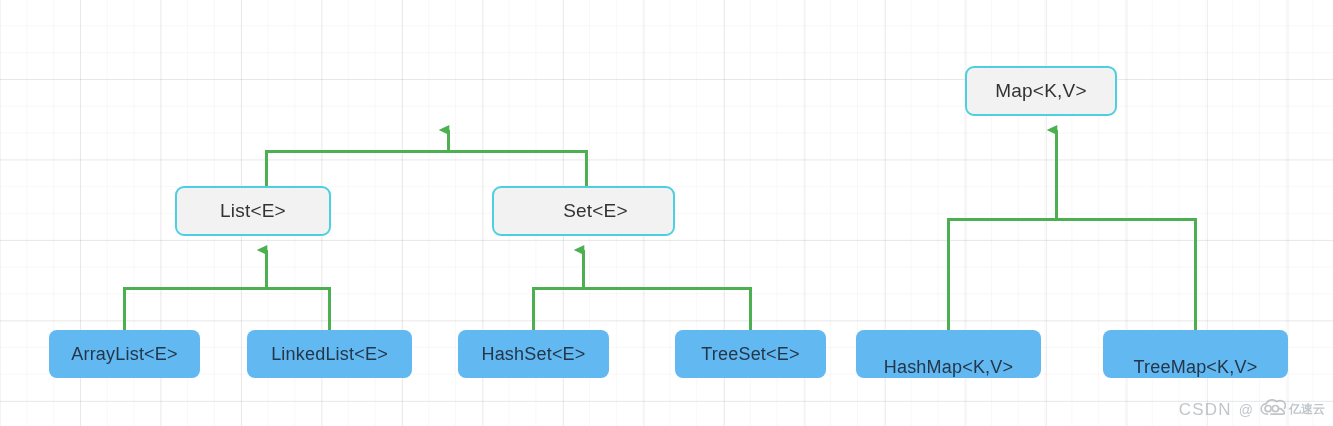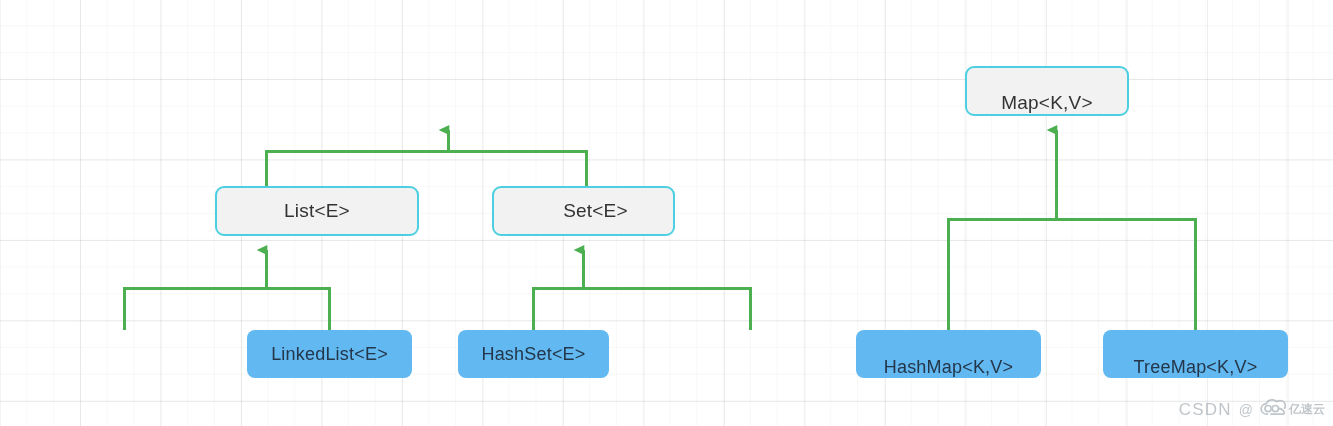--- a/index.html
+++ b/index.html
@@ -130,41 +130,47 @@
 
       <g>
         <path d="M 948.5 330 L 948.5 219.5 L 1195.5 219.5 L 1195.5 330"></path>
         <path d="M 1056.5 219.5 L 1056.5 130" marker-end="url(#uml-arrow)"></path>
       </g>
 
     </g>
   </svg>
 
 
-  <div class="node iface" style="left:965px; top:66px; width:164px; height:50px;align-items:flex-end;">
+  <div class="node iface" style="left:965px; top:66px; width:152px; height:50px;">
     <span>Map&lt;K,V&gt;</span>
   </div>
 
-  <div class="node iface" style="left:175px; top:186px; width:204px; height:50px;margin-left:40px;">
+  <div class="node iface" style="left:175px; top:186px; width:156px; height:50px;">
     <span>List&lt;E&gt;</span>
   </div>
 
   <div class="node iface" style="left:492px; top:186px; width:183px; height:50px;padding-left:24px;">
     <span>Set&lt;E&gt;</span>
   </div>
 
+  <div class="node impl" style="left:49px; top:330px; width:151px; height:48px;">
+    <span>ArrayList&lt;E&gt;</span>
+  </div>
 
   <div class="node impl" style="left:247px; top:330px; width:165px; height:48px;">
     <span>LinkedList&lt;E&gt;</span>
   </div>
 
   <div class="node impl" style="left:458px; top:330px; width:151px; height:48px;">
     <span>HashSet&lt;E&gt;</span>
   </div>
 
+  <div class="node impl" style="left:675px; top:330px; width:151px; height:48px;">
+    <span>TreeSet&lt;E&gt;</span>
+  </div>
 
   <div class="node impl" style="left:856px; top:330px; width:185px; height:48px;align-items:flex-end;">
     <span>HashMap&lt;K,V&gt;</span>
   </div>
 
   <div class="node impl" style="left:1103px; top:330px; width:185px; height:48px;align-items:flex-end;">
     <span>TreeMap&lt;K,V&gt;</span>
   </div>
 
   <div id="watermark">

